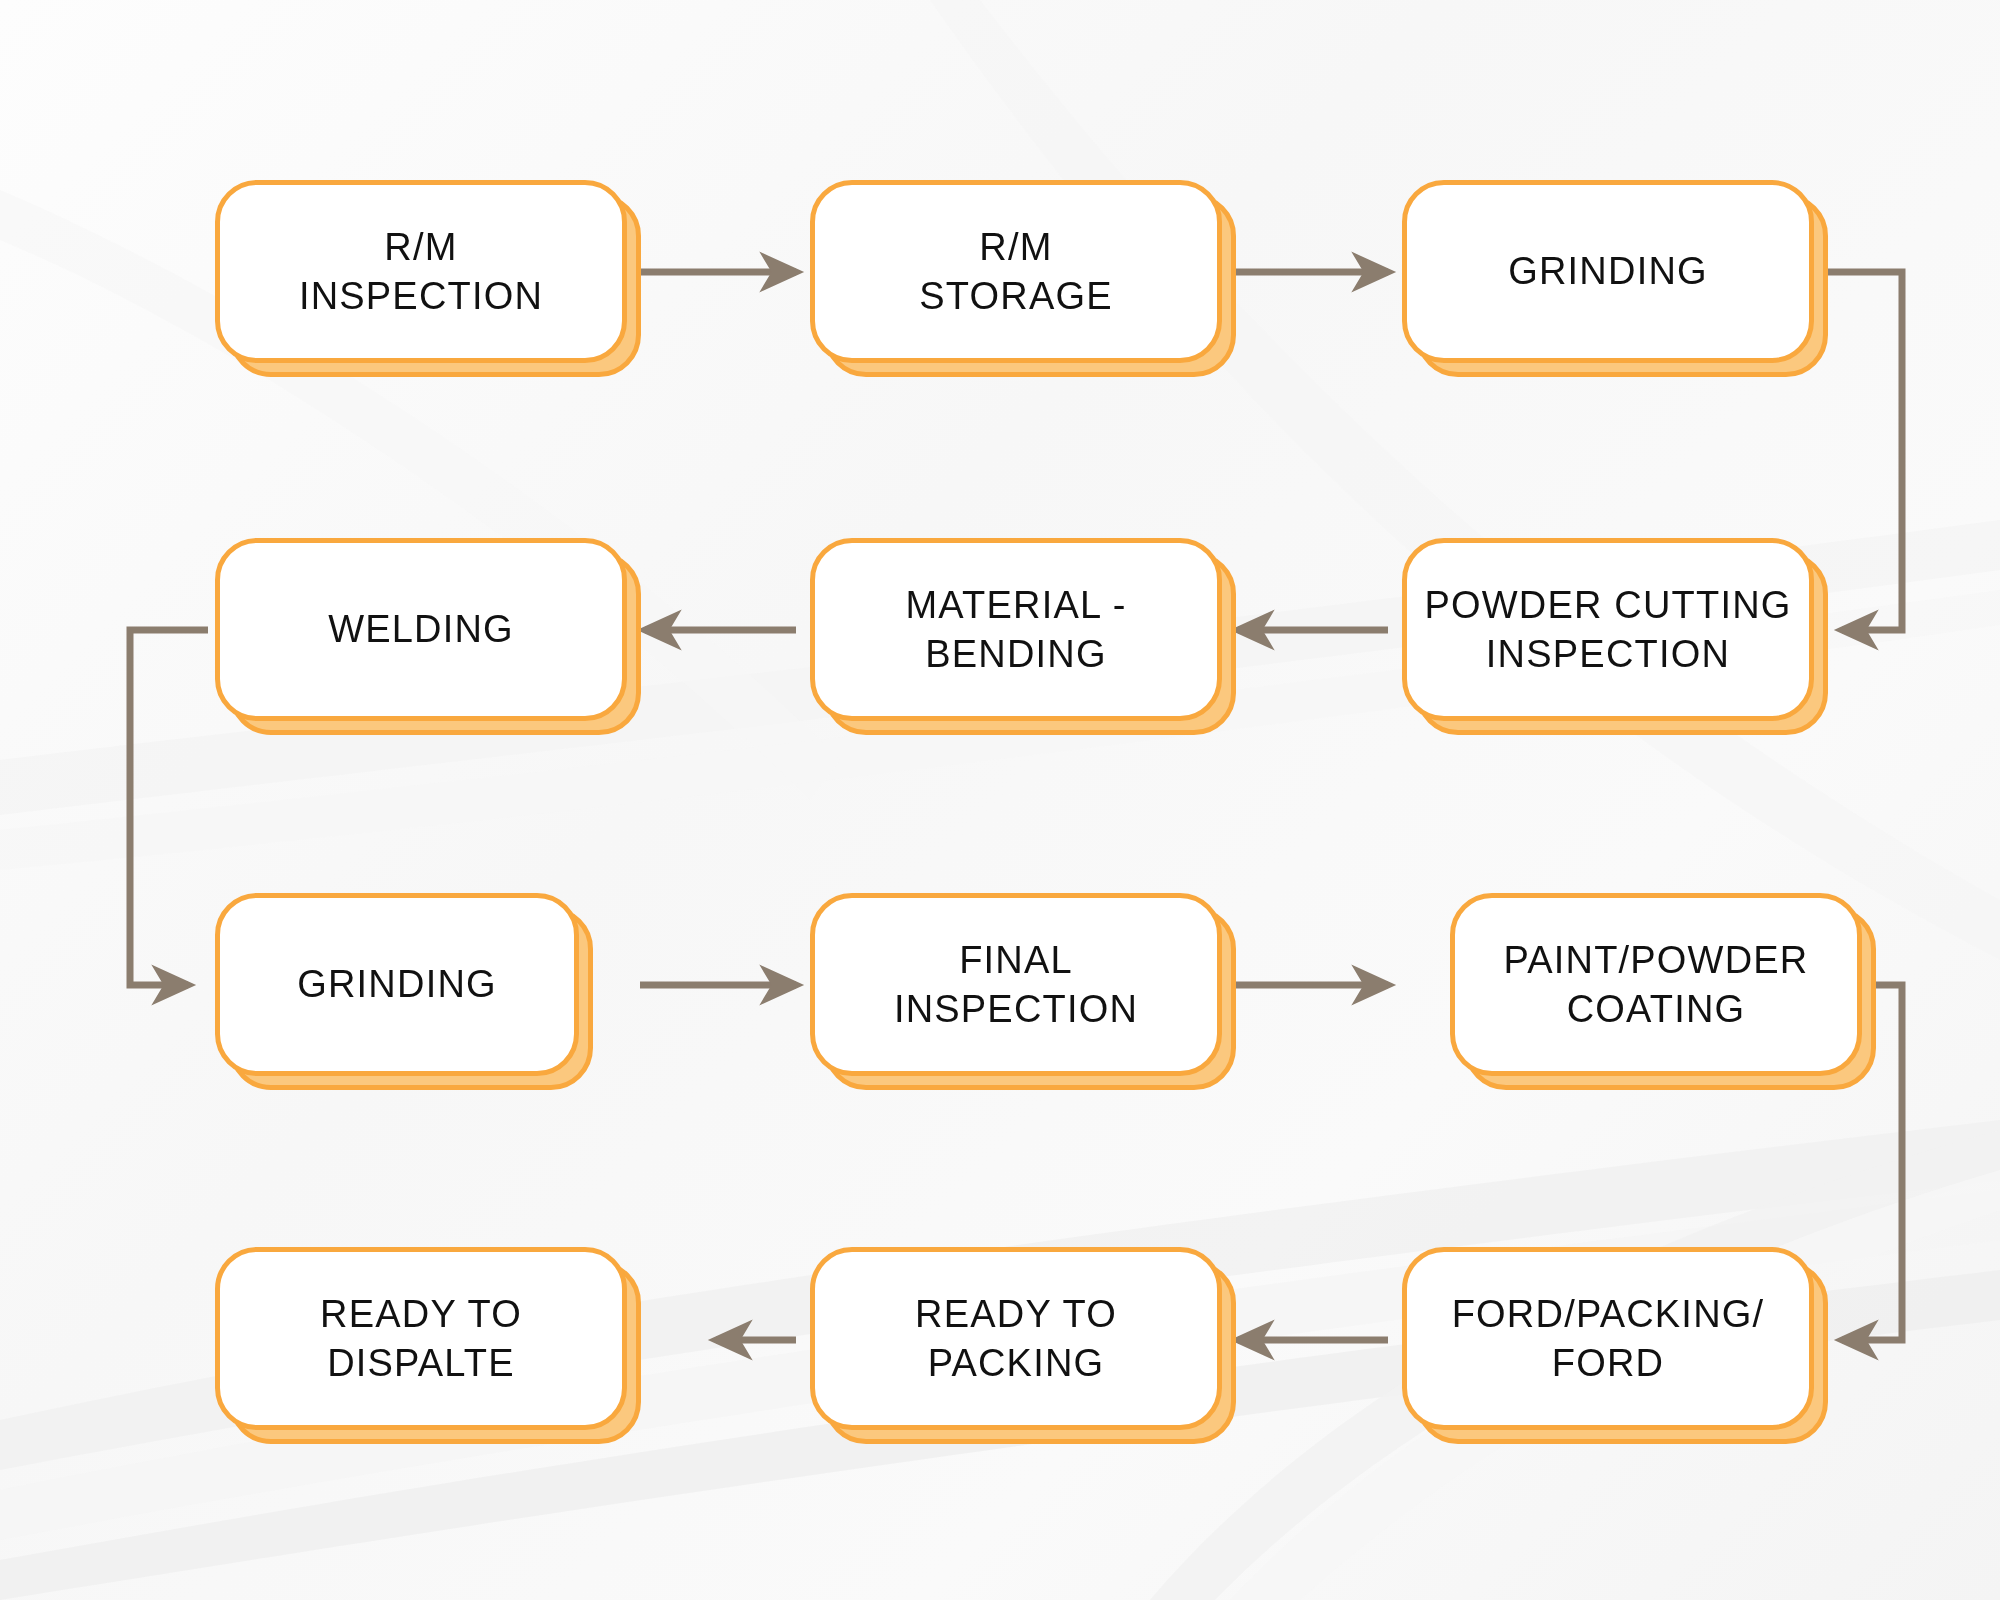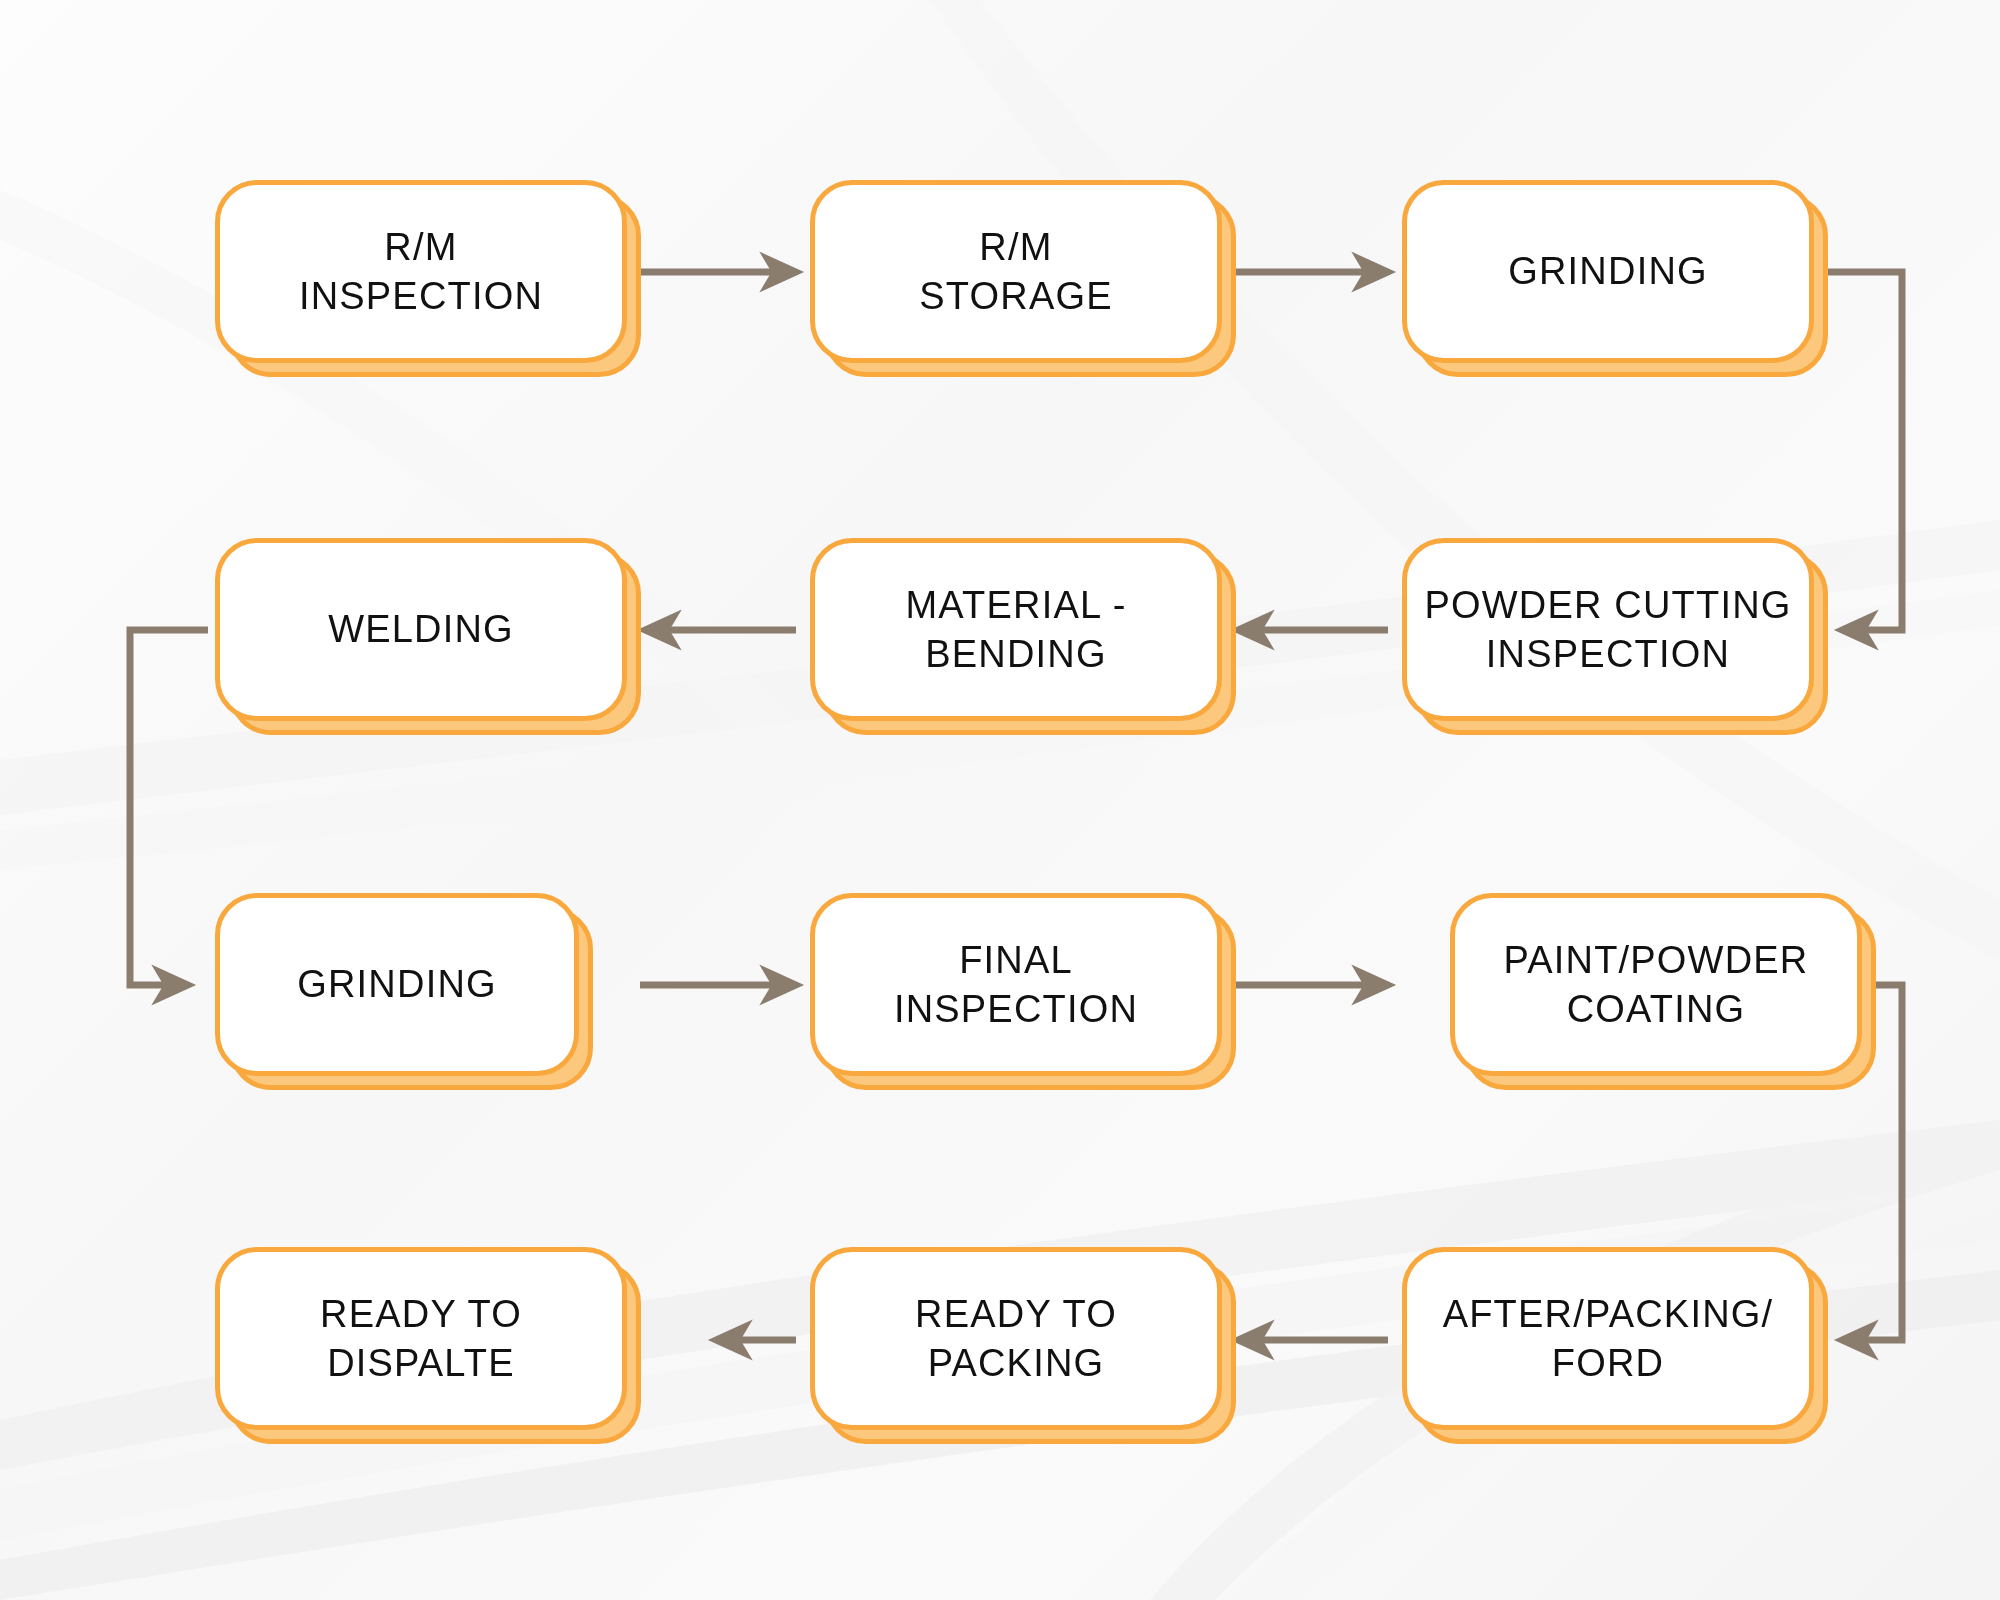--- a/index.html
+++ b/index.html
@@ -190,21 +190,21 @@
       <div class="node" style="left: 1402px; top: 893px; width: 412px; height: 183px; margin-left: 48px;">
         <div class="node-shadow"></div>
         <div class="node-face">
           <span class="node-label">PAINT/POWDER
 COATING</span>
         </div>
       </div>
       <div class="node" style="left: 1402px; top: 1247px; width: 412px; height: 183px;">
         <div class="node-shadow"></div>
         <div class="node-face">
-          <span class="node-label">AFTER/PACKING/
+          <span class="node-label">FORD/PACKING/
 FORD</span>
         </div>
       </div>
       <div class="node" style="left: 810px; top: 1247px; width: 412px; height: 183px;">
         <div class="node-shadow"></div>
         <div class="node-face">
           <span class="node-label">READY TO
 PACKING</span>
         </div>
       </div>

